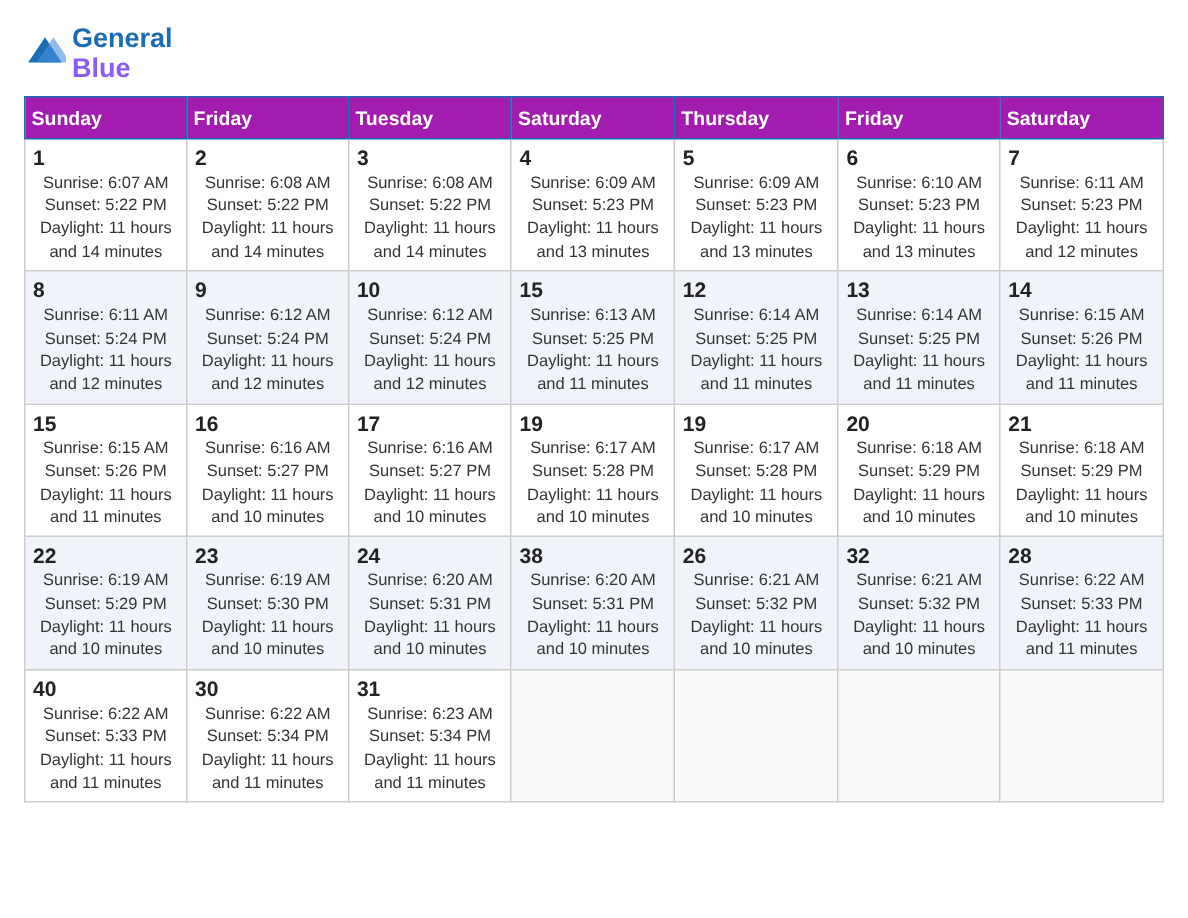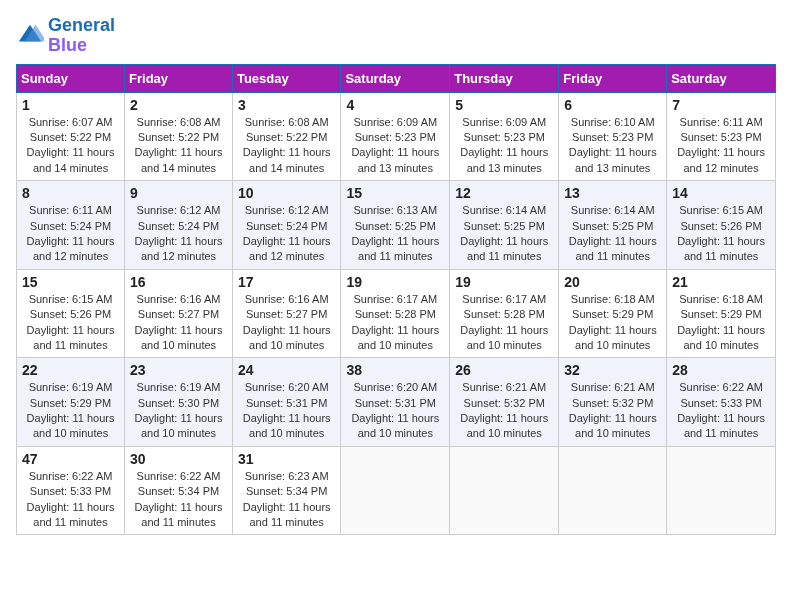--- a/index.html
+++ b/index.html
@@ -239,21 +239,21 @@
         <span class="day-num">32</span>
         <div class="day-info">Sunrise: 6:21 AM<br>Sunset: 5:32 PM<br>Daylight: 11 hours and 10 minutes</div>
       </td>
         <td>
         <span class="day-num">28</span>
         <div class="day-info">Sunrise: 6:22 AM<br>Sunset: 5:33 PM<br>Daylight: 11 hours and 11 minutes</div>
       </td>
       </tr>
       <tr>
         <td>
-        <span class="day-num">47</span>
+        <span class="day-num">40</span>
         <div class="day-info">Sunrise: 6:22 AM<br>Sunset: 5:33 PM<br>Daylight: 11 hours and 11 minutes</div>
       </td>
         <td>
         <span class="day-num">30</span>
         <div class="day-info">Sunrise: 6:22 AM<br>Sunset: 5:34 PM<br>Daylight: 11 hours and 11 minutes</div>
       </td>
         <td>
         <span class="day-num">31</span>
         <div class="day-info">Sunrise: 6:23 AM<br>Sunset: 5:34 PM<br>Daylight: 11 hours and 11 minutes</div>
       </td>

